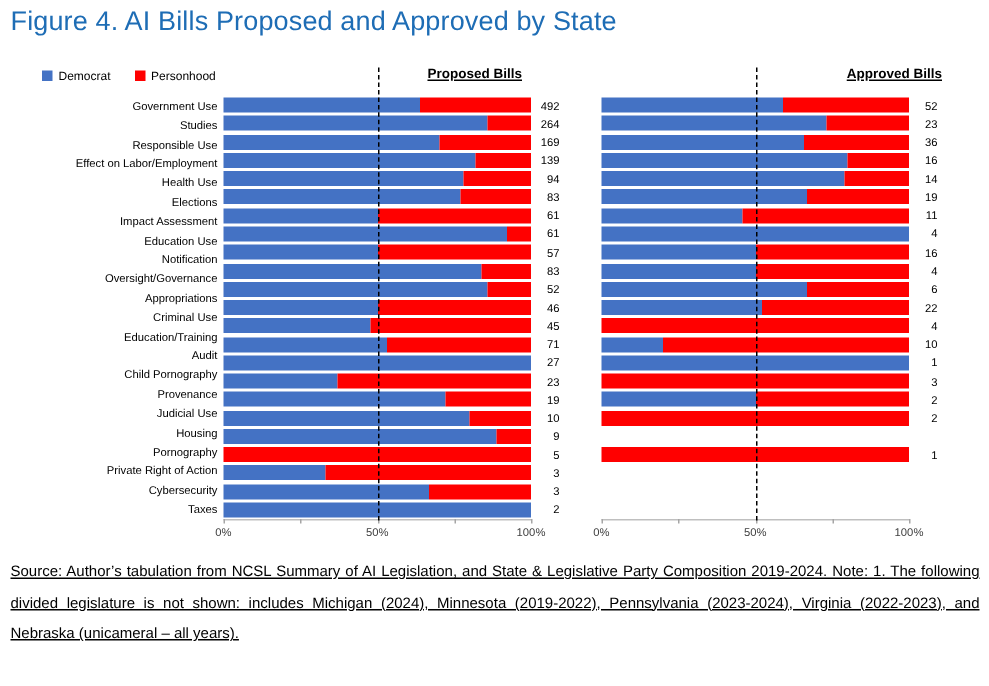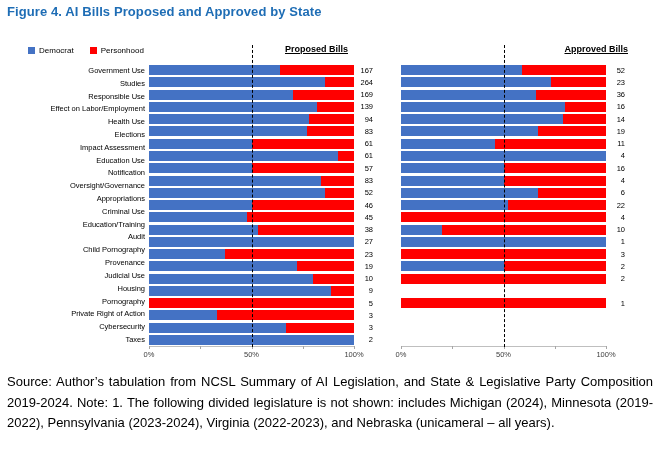--- a/index.html
+++ b/index.html
@@ -1,19 +1,19 @@
 <!DOCTYPE html>
 <html><head>
 <meta charset="utf-8">
 <style>
   html,body{margin:0;padding:0;background:#fff;}
   .page{position:relative;width:659px;height:457px;background:#fff;
         font-family:"Liberation Sans",sans-serif;overflow:hidden;}
 
-  .fig-title{position:absolute;left:7px;top:4px;font-size:13px;font-weight:bold;
+  .fig-title{position:absolute;left:7px;top:4px;font-size:18px;font-weight:normal;
              color:#1E6DB5;letter-spacing:.1px;}
 
   .legend{position:absolute;left:28px;top:46px;display:flex;gap:16px;
           align-items:center;font-size:8px;color:#000;}
   .legend-item{display:flex;align-items:center;gap:4px;}
   .sw{width:7px;height:7px;display:inline-block;}
   .sw-dem{background:#4472C4;}
   .sw-rep{background:#FF0000;}
 
   .chart-hdr{position:absolute;top:44px;font-size:9px;font-weight:600;color:#000;
@@ -42,21 +42,21 @@
         font-size:7.5px;color:#404040;white-space:nowrap;}
 
   .vals-col{position:absolute;top:64px;width:17px;height:282px;
             display:flex;flex-direction:column;}
   .vals-col > div{flex:1;display:flex;align-items:center;justify-content:flex-end;
                   font-size:7.5px;color:#000;}
   #vals-left{left:356px;}
   #vals-right{left:608px;}
 
   .source-note{position:absolute;left:7px;top:372px;width:646px;
-               font-size:13px;line-height:20.5px;color:#000;text-align:justify;}
+               font-size:10px;line-height:20.5px;color:#000;text-align:justify;text-decoration:underline;}
 </style>
 </head>
 <body>
 
 <div class="page">
 
   <div class="fig-title">Figure 4. AI Bills Proposed and Approved by State</div>
 
   <div class="legend">
     <div class="legend-item">
@@ -240,34 +240,34 @@
       <div class="tick" style="left: 0%;"></div>
       <div class="tick" style="left: 25%;"></div>
       <div class="tick" style="left: 50%;"></div>
       <div class="tick" style="left: 75%;"></div>
       <div class="tick" style="left: 100%;"></div>
       <div class="xlab" style="left: 0%;">0%</div>
       <div class="xlab" style="left: 50%;">50%</div>
       <div class="xlab" style="left: 100%;">100%</div>
     </div>
   <div class="vals-col" id="vals-left">
-      <div>167</div>
+      <div>492</div>
       <div>264</div>
       <div>169</div>
       <div>139</div>
       <div>94</div>
       <div>83</div>
       <div>61</div>
       <div>61</div>
       <div>57</div>
       <div>83</div>
       <div>52</div>
       <div>46</div>
       <div>45</div>
-      <div>38</div>
+      <div>71</div>
       <div>27</div>
       <div>23</div>
       <div>19</div>
       <div>10</div>
       <div>9</div>
       <div>5</div>
       <div>3</div>
       <div>3</div>
       <div>2</div>
     </div>

